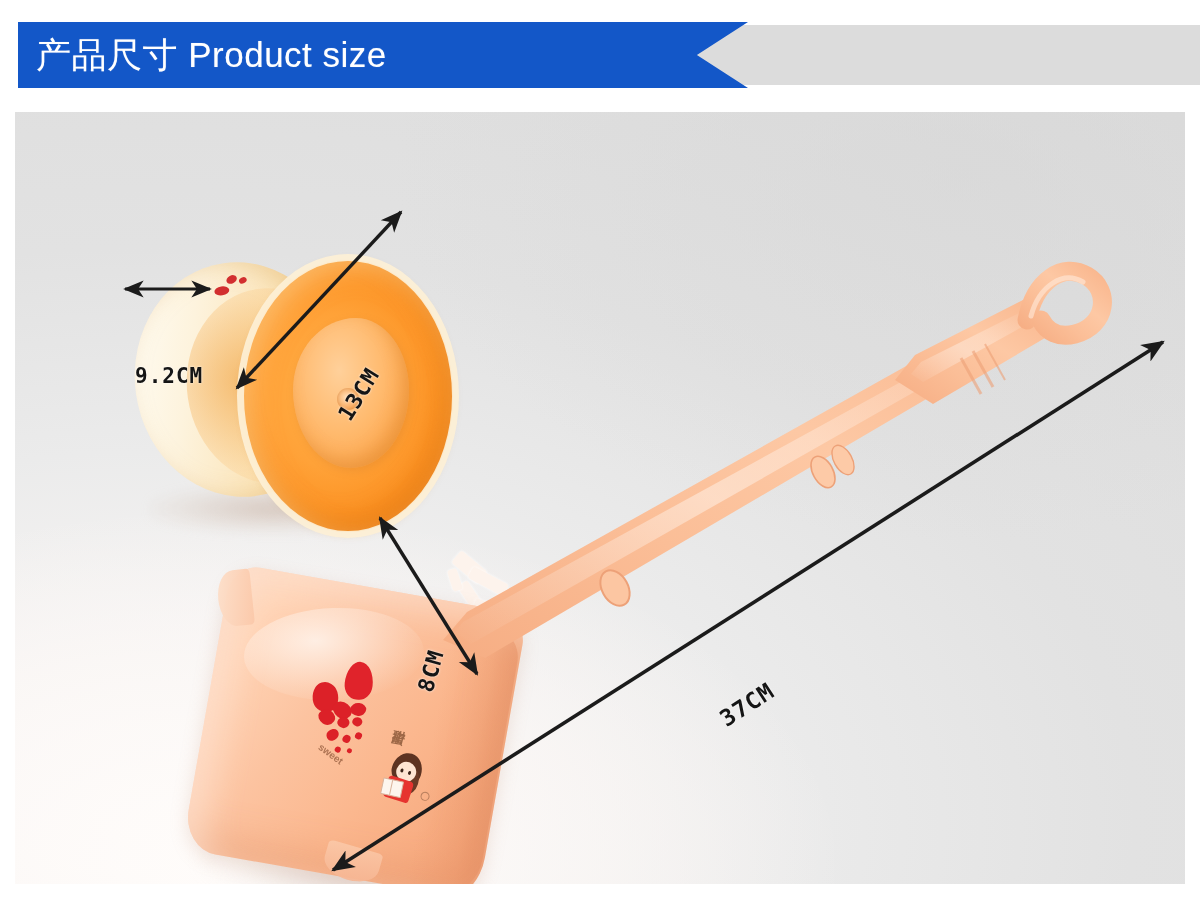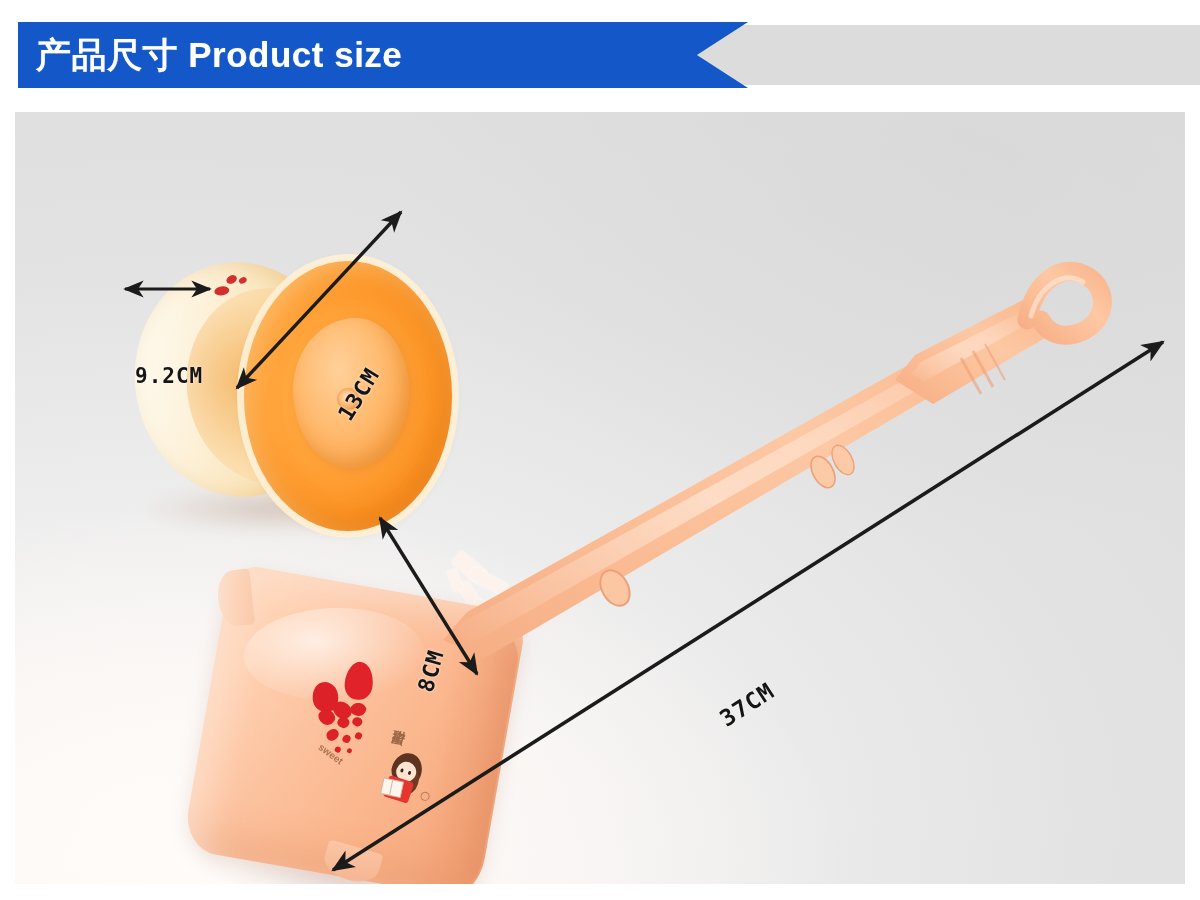--- a/index.html
+++ b/index.html
@@ -22,21 +22,21 @@
   }
   .banner-blue{
     position:absolute;left:18px;top:0;width:730px;height:66px;
     background:#1357c8;
     clip-path:polygon(0% 0%, 100% 0%, 93% 50%, 100% 100%, 0% 100%);
   }
   .banner-title{
     position:absolute;left:36px;top:0;height:66px;
     display:flex;align-items:center;
     color:#ffffff;
-    font-size:35px;font-weight:700;letter-spacing:.5px;
+    font-size:35px;font-weight:400;letter-spacing:.5px;
     white-space:nowrap;
     text-shadow:0 0 1px rgba(255,255,255,.4);
   }
 
   
   .photo{
     position:absolute;left:15px;top:112px;width:1170px;height:772px;
     overflow:hidden;
     background:
       radial-gradient(135% 120% at 12% 92%, #fdfbfa 0%, #f7f5f4 18%, #ebebeb 40%, #e2e2e2 62%, #dcdcdc 100%);

